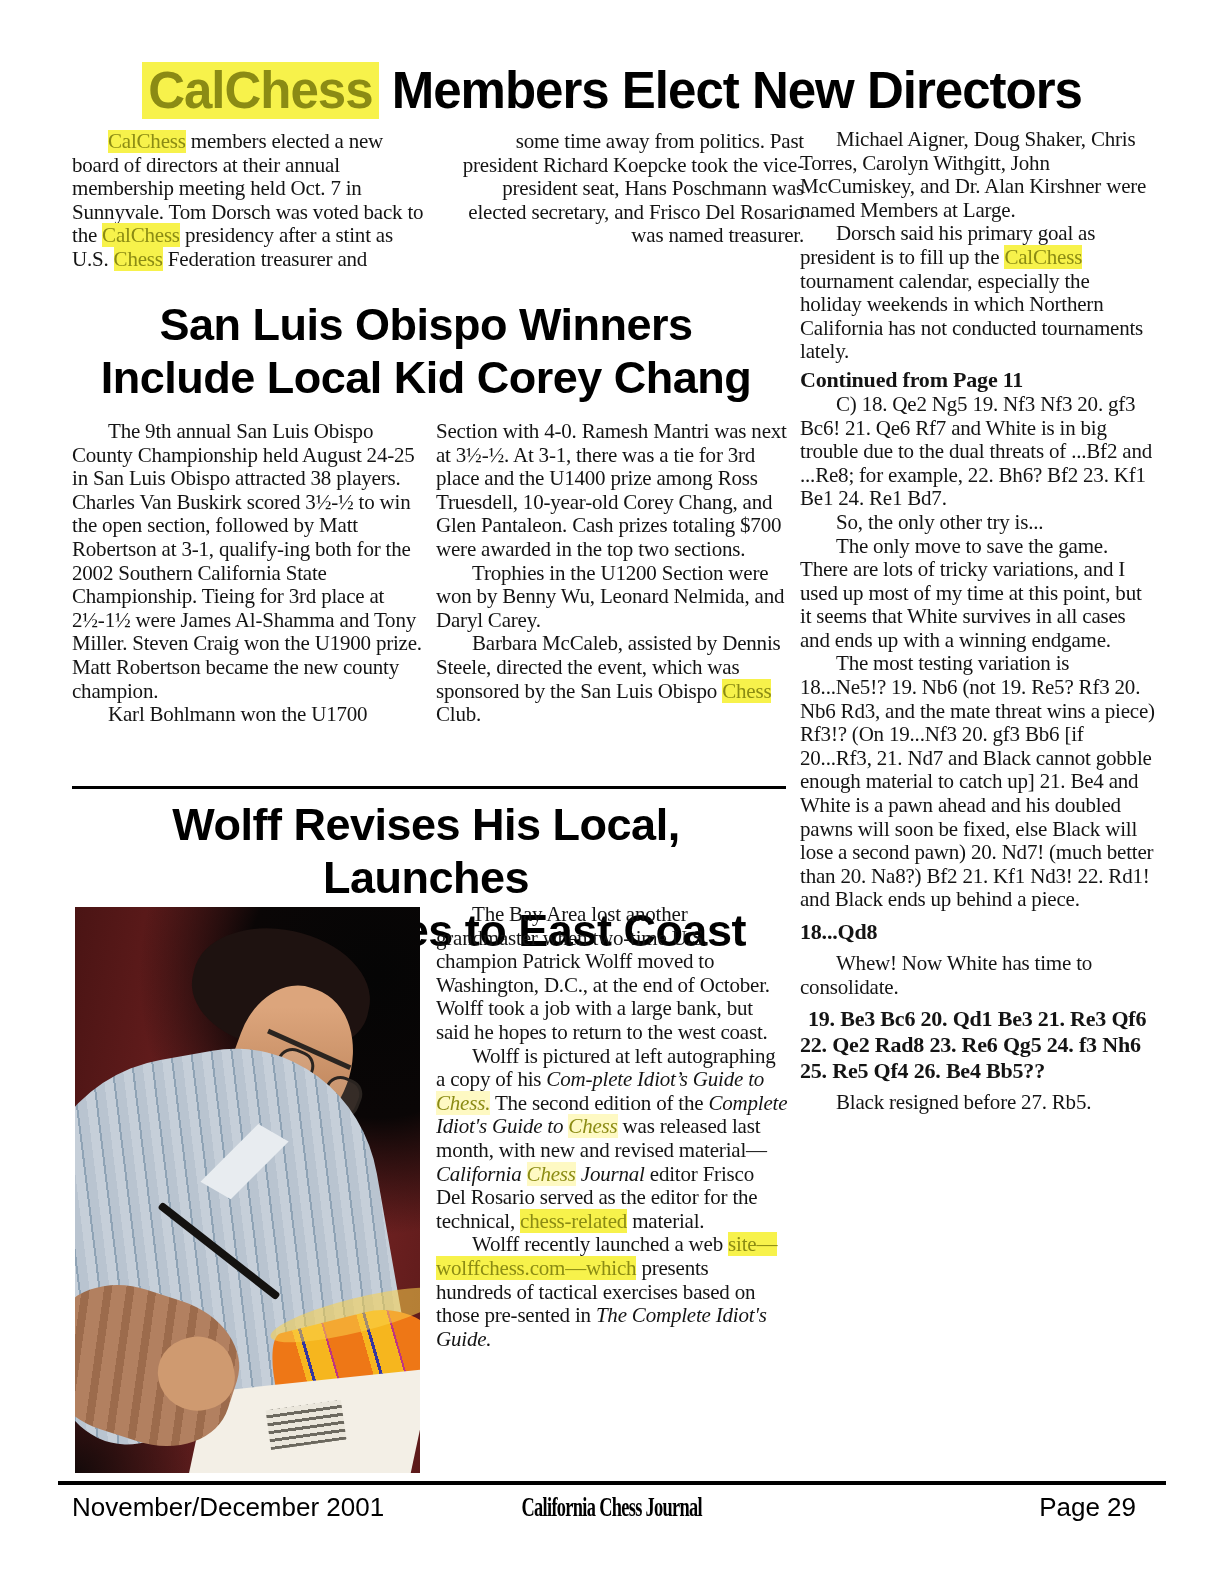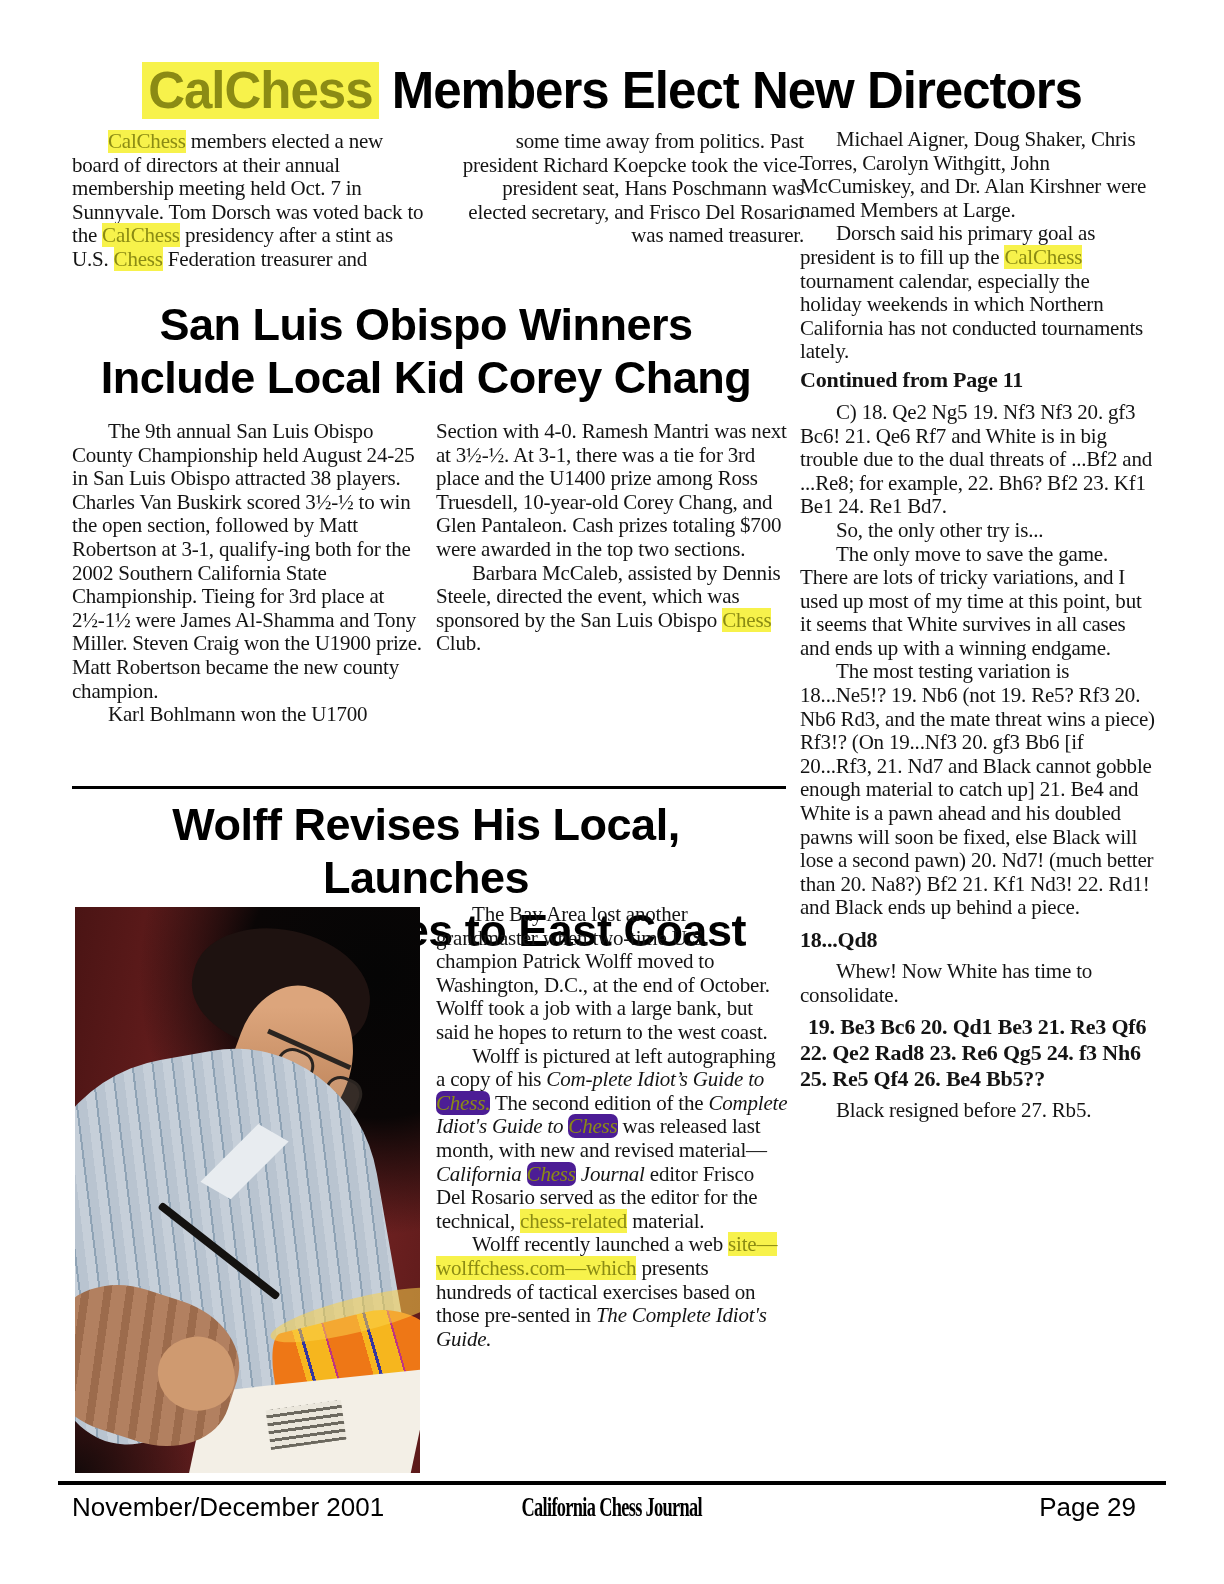--- a/index.html
+++ b/index.html
@@ -15,22 +15,22 @@
   .slo-headline { left:66px; top:298px; width:720px; font-size:45px; line-height:53px; letter-spacing:-0.5px; }
   .wolff-headline { left:66px; top:798px; width:720px; font-size:45px; line-height:53px; letter-spacing:-0.5px; }
   .sonoma-headline { font-size:41px; line-height:48px; letter-spacing:-0.5px; margin:6px 0 2px; }
 
   
   .col { overflow:hidden; }
   .col p { font-size:21px; line-height:23.6px; letter-spacing:-0.2px;font-family:Liberation Serif, serif; }
   p.ind { text-indent:36px; }
   .hl { background:#f7f24b; color:#8b8b14; }
   .i { font-style:italic; }
-  .ihl { font-style:italic; background:#4c1d95; color:#8b8b14;border-radius:7px; }
-  .sub { font-weight:bold; font-size:22px !important; line-height:27px !important; margin:2px 0 8px; }
+  .ihl { font-style:italic; background:#fef9c3; color:#8b8b14; }
+  .sub { font-weight:bold; font-size:22px !important; line-height:27px !important; margin:2px 0 0; }
   .mv { font-family:"Liberation Sans", sans-serif; font-weight:bold; font-size:22px !important; line-height:26px !important; letter-spacing:-0.3px; margin:7px 0; }
   .mv.indented { text-indent:8px; }
 
   .a1c1 { left:72px; top:130px; width:352px; height:172px; }
   .a1c2 { left:452px; top:130px; width:352px; height:172px;text-align:right; }
   .a1c3 { left:800px; top:128px; width:356px; height:1350px; }
   .sloc1 { left:72px; top:420px; width:352px; height:364px; }
   .sloc2 { left:436px; top:420px; width:352px; height:362px; }
   .wolffc { left:436px; top:903px; width:352px; height:572px; }
 
@@ -84,20 +84,21 @@
 <h2 class="abs hline slo-headline two-line">
   <span>San Luis Obispo Winners</span>
   <span>Include Local Kid Corey Chang</span>
 </h2>
 <div class="abs col sloc1">
   <p class="ind"><span>The 9th annual San Luis Obispo County Championship held August 24-25 in San Luis Obispo attracted 38 players. Charles Van Buskirk scored 3½-½ to win the open section, followed by Matt Robertson at 3-1, qualify-ing both for the 2002 Southern California State Championship. Tieing for 3rd place at 2½-1½ were James Al-Shamma and Tony Miller.  Steven Craig won the U1900 prize.  Matt Robertson became the new county champion.</span></p>
   <p class="ind"><span>Karl Bohlmann won the U1700</span></p>
 </div>
 <div class="abs col sloc2">
   <p><span>Section with 4-0. Ramesh Mantri was next at 3½-½.  At 3-1, there was a tie for 3rd place and the U1400 prize among Ross Truesdell, 10-year-old Corey Chang, and Glen Pantaleon.  Cash prizes totaling $700 were awarded in the top two sections.</span></p>
+  <p class="ind"><span>Trophies in the U1200 Section were won by Benny Wu, Leonard Nelmida, and Daryl Carey.</span></p>
   <p class="ind"><span>Barbara McCaleb, assisted by Dennis Steele, directed the event, which was sponsored by the San Luis Obispo </span><span class="hl">Chess</span><span> Club.</span></p>
 </div>
 
 <div class="abs rule1"></div>
 
 <h2 class="abs hline wolff-headline two-line">
   <span>Wolff Revises His Local, Launches</span>
   <span>Web Site, Moves to East Coast</span>
 </h2>
 

